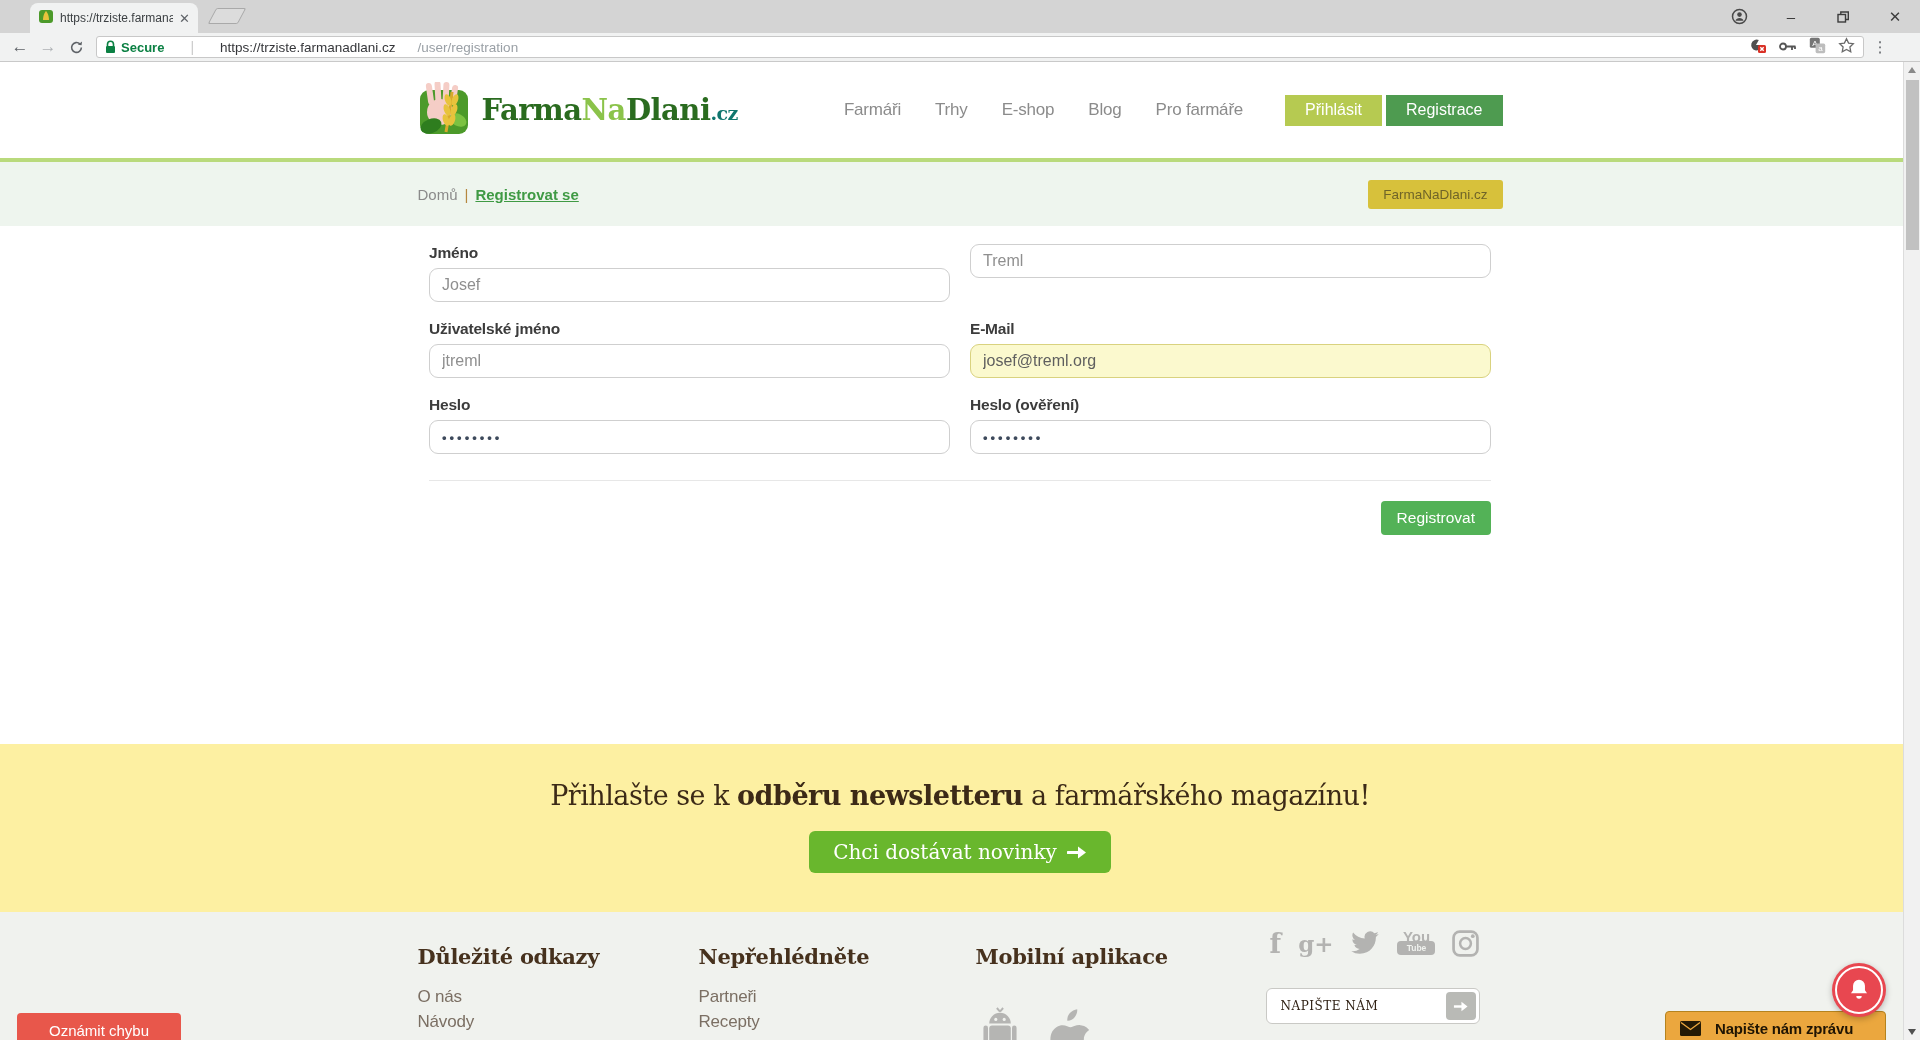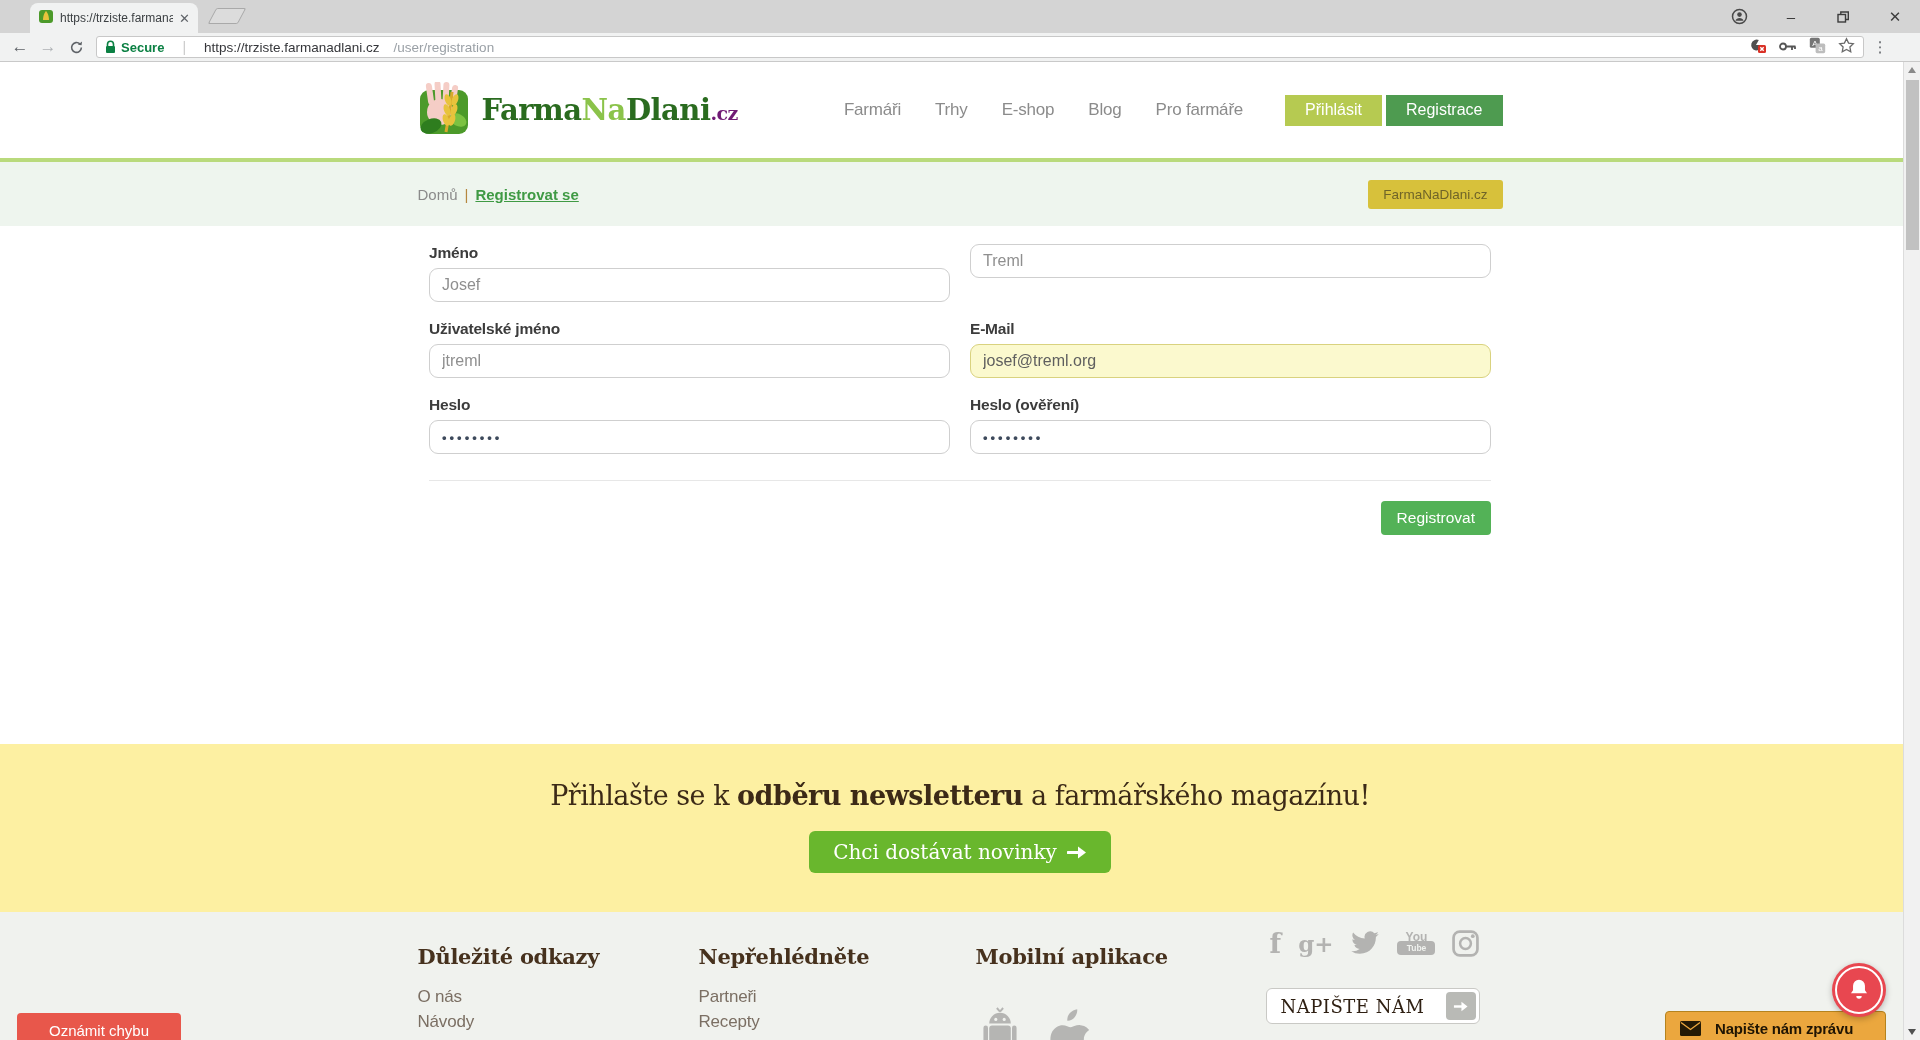--- a/index.html
+++ b/index.html
@@ -17,37 +17,37 @@
   .win-controls { position:absolute; right:14px; top:0; height:33px; display:flex; align-items:center; gap:30px; }
   .win-btn { width:22px; height:22px; display:flex; align-items:center; justify-content:center;
              color:#3c3c3c; font-size:15px; cursor:pointer; }
 
   .toolbar { position:absolute; left:0; top:33px; width:1920px; height:29px; background:#f1f2f2;
              border-bottom:1px solid #c9c9c9; display:flex; align-items:center; }
   .nav-btn { width:28px; height:24px; display:flex; align-items:center; justify-content:center;
              font-size:17px; color:#5f6368; cursor:pointer; }
   .nav-btn.disabled { color:#aeb1b5; }
   .omnibox { height:22px; flex:0 0 1768px; margin-left:6px; background:#fff; border:1px solid #c8c8c8;
-             border-radius:3px; display:flex; align-items:center; padding:0 8px; gap:14px; }
+             border-radius:3px; display:flex; align-items:center; padding:0 8px; gap:22px; }
   .secure-chip { display:flex; align-items:center; gap:5px; color:#0b8043; font-size:13px; font-weight:bold; cursor:pointer; }
   .omni-sep { color:#c9c9c9; font-size:14px; margin:0 4px; }
   .url-host { font-size:13.5px; color:#35363a; }
   .url-path { font-size:13.5px; color:#9aa0a6; }
   .omni-right { margin-left:auto; display:flex; align-items:center; gap:12px; }
   .menu-dots { width:20px; margin:0 8px 0 6px; text-align:center; color:#5f6368; font-size:15px; cursor:pointer; letter-spacing:0; }
 
   
   .page { position:absolute; left:0; top:62px; width:1920px; height:978px; background:#fff; overflow:hidden; }
   .container { width:1085px; margin:0 auto; position:relative; }
 
   .site-header { height:96px; background:#fff; }
   .site-header .container { height:96px; display:flex; align-items:center; }
   .logo { display:flex; align-items:center; gap:10px; cursor:pointer; }
   .logo-text { font-family:"DejaVu Serif", serif; font-weight:bold; font-size:29px; letter-spacing:-0.5px; }
-  .lg-dark { color:#2a6b1f; } .lg-light { color:#8bc34a; } .lg-cz { font-size:19px; color:#701a75; }
+  .lg-dark { color:#2a6b1f; } .lg-light { color:#8bc34a; } .lg-cz { font-size:19px; color:#0f766e; }
   .main-nav { margin-left:auto; display:flex; align-items:center; gap:34px; }
   .nav-item { font-size:17px; color:#8b8b8b; cursor:pointer; letter-spacing:-0.2px; }
   .hdr-btn { height:31px; display:flex; align-items:center; padding:0 20px; color:#fff; font-size:16px; cursor:pointer; }
   .btn-login { background:#b6ca51; margin-left:8px; }
   .btn-register { background:#4e9b50; margin-left:-30px; }
 
   .green-line { height:4px; background:#b9da7c; }
   .breadcrumb-band { height:64px; background:#eef5ee; }
   .breadcrumb-band .container { height:64px; display:flex; align-items:center; }
   .crumb-home { font-size:15px; color:#8a8a8a; cursor:pointer; }
@@ -84,26 +84,26 @@
   .fcol h3 { font-family:"DejaVu Serif", serif; font-size:21px; color:#46311d; letter-spacing:-0.3px; }
   .fcol ul { list-style:none; margin-top:16px; }
   .fcol li { font-size:17px; color:#7b6f63; line-height:24.5px; cursor:pointer; letter-spacing:-0.2px; }
   .app-icons { position:absolute; top:63px; display:flex; align-items:flex-start; gap:18px; }
   .social-row { position:absolute; top:18px; left:4px; width:210px; display:flex; align-items:center;
                 justify-content:space-between; color:#b3b3b1; }
   .social-row .s-ic { cursor:pointer; display:flex; align-items:center; justify-content:center; }
   .s-f { font-family:"DejaVu Serif",serif; font-weight:bold; font-size:27px; line-height:1; }
   .s-g { font-family:"DejaVu Serif",serif; font-weight:bold; font-size:23px; line-height:1; }
   .yt { display:flex; flex-direction:column; align-items:center; }
-  .yt .yt-you { font-size:12px; font-weight:bold; color:#b3b3b1; line-height:8px; }
+  .yt .yt-you { font-size:15px; font-weight:bold; color:#b3b3b1; line-height:8px; }
   .yt .yt-tube { width:38px; height:14px; background:#b3b3b1; border-radius:4px; color:#f0f2ee;
                  font-size:8.5px; font-weight:bold; display:flex; align-items:center; justify-content:center; }
   .write-box { position:absolute; top:76px; left:0; width:214px; height:36px; background:#fff;
                border:1px solid #c9c9c5; border-radius:6px; display:flex; align-items:center; padding:3px 3px 3px 14px; }
-  .write-label { font-family:"DejaVu Serif",serif; font-size:18px; color:#2f2013; letter-spacing:0.5px; flex:1; }
+  .write-label { font-family:"DejaVu Serif",serif; font-size:12px; color:#2f2013; letter-spacing:0.5px; flex:1; }
   .write-arrow { width:30px; height:28px; background:#b9bab6; border-radius:4px; display:flex;
                  align-items:center; justify-content:center; cursor:pointer; }
 
   
   .report-bug { position:absolute; left:17px; top:1013px; width:164px; height:34px; background:#e8574b;
                 border-radius:4px 4px 0 0; color:#fff; font-size:15px; display:flex; align-items:center;
                 justify-content:center; cursor:pointer; }
   .chat-btn { position:absolute; left:1665px; top:1011px; width:221px; height:34px; background:#eba73e;
               border:1px solid #b5831e; border-radius:4px 4px 0 0; display:flex; align-items:center;
               gap:14px; padding:0 14px; cursor:pointer; }

